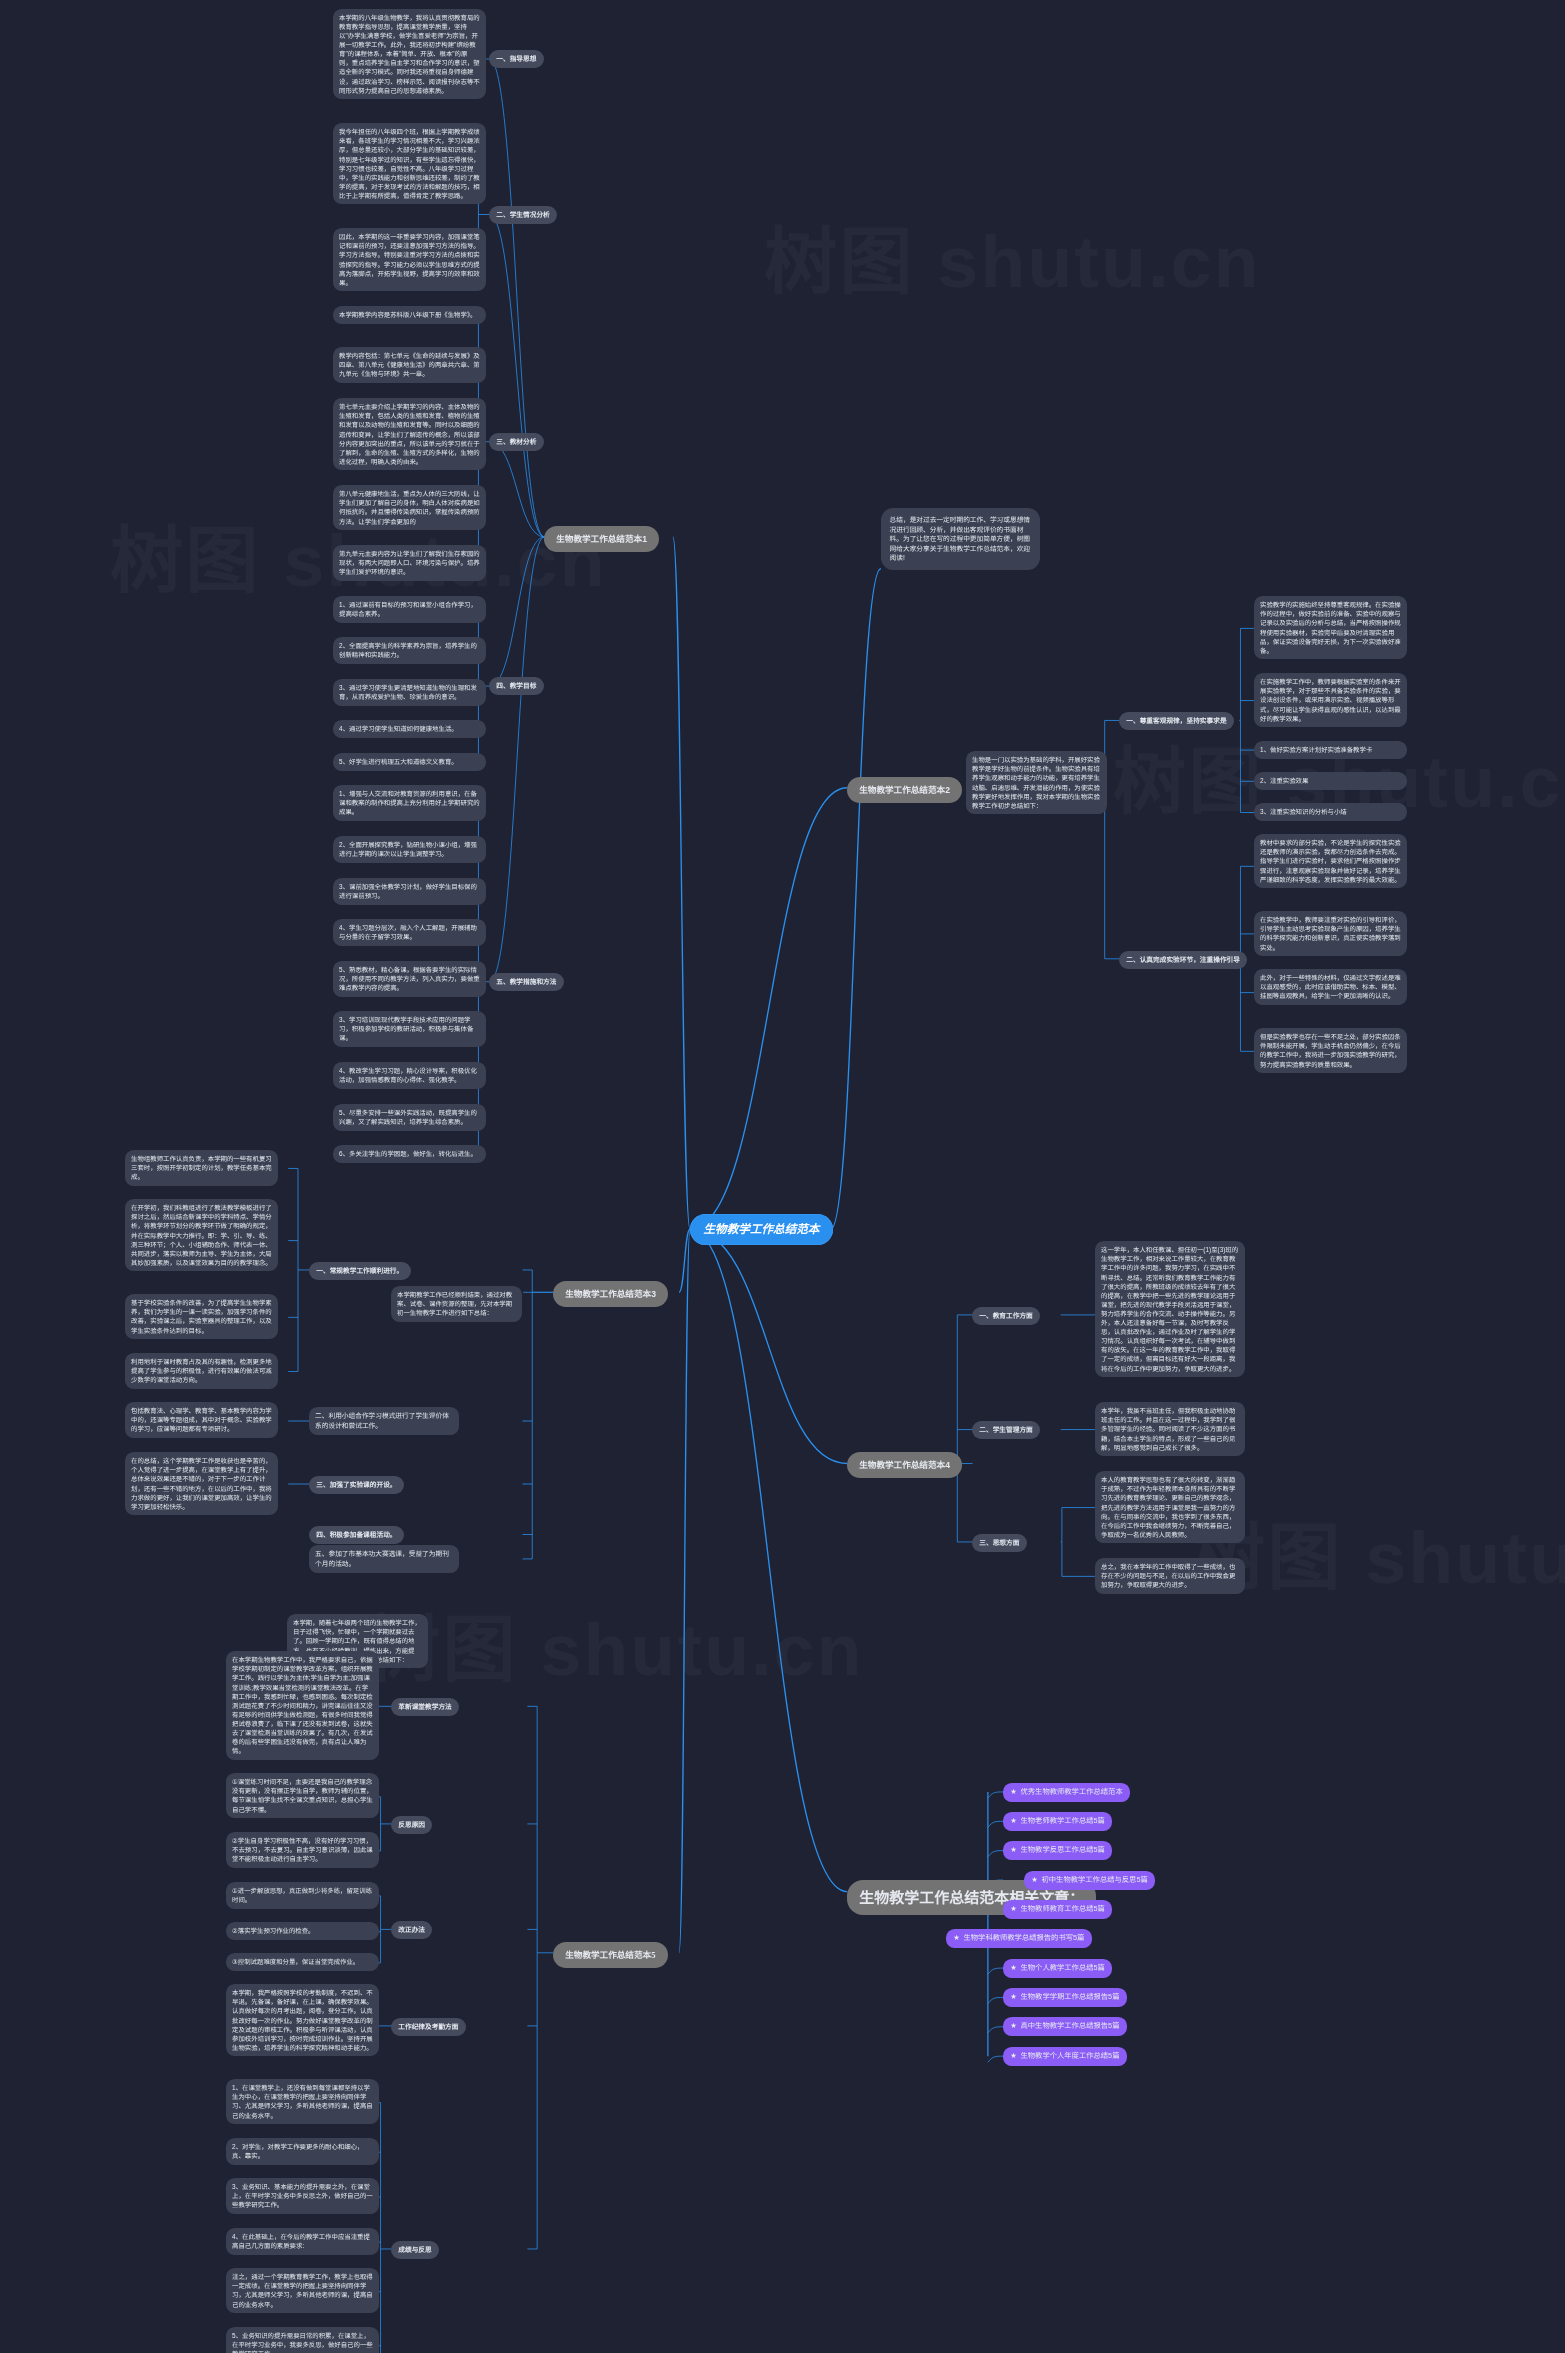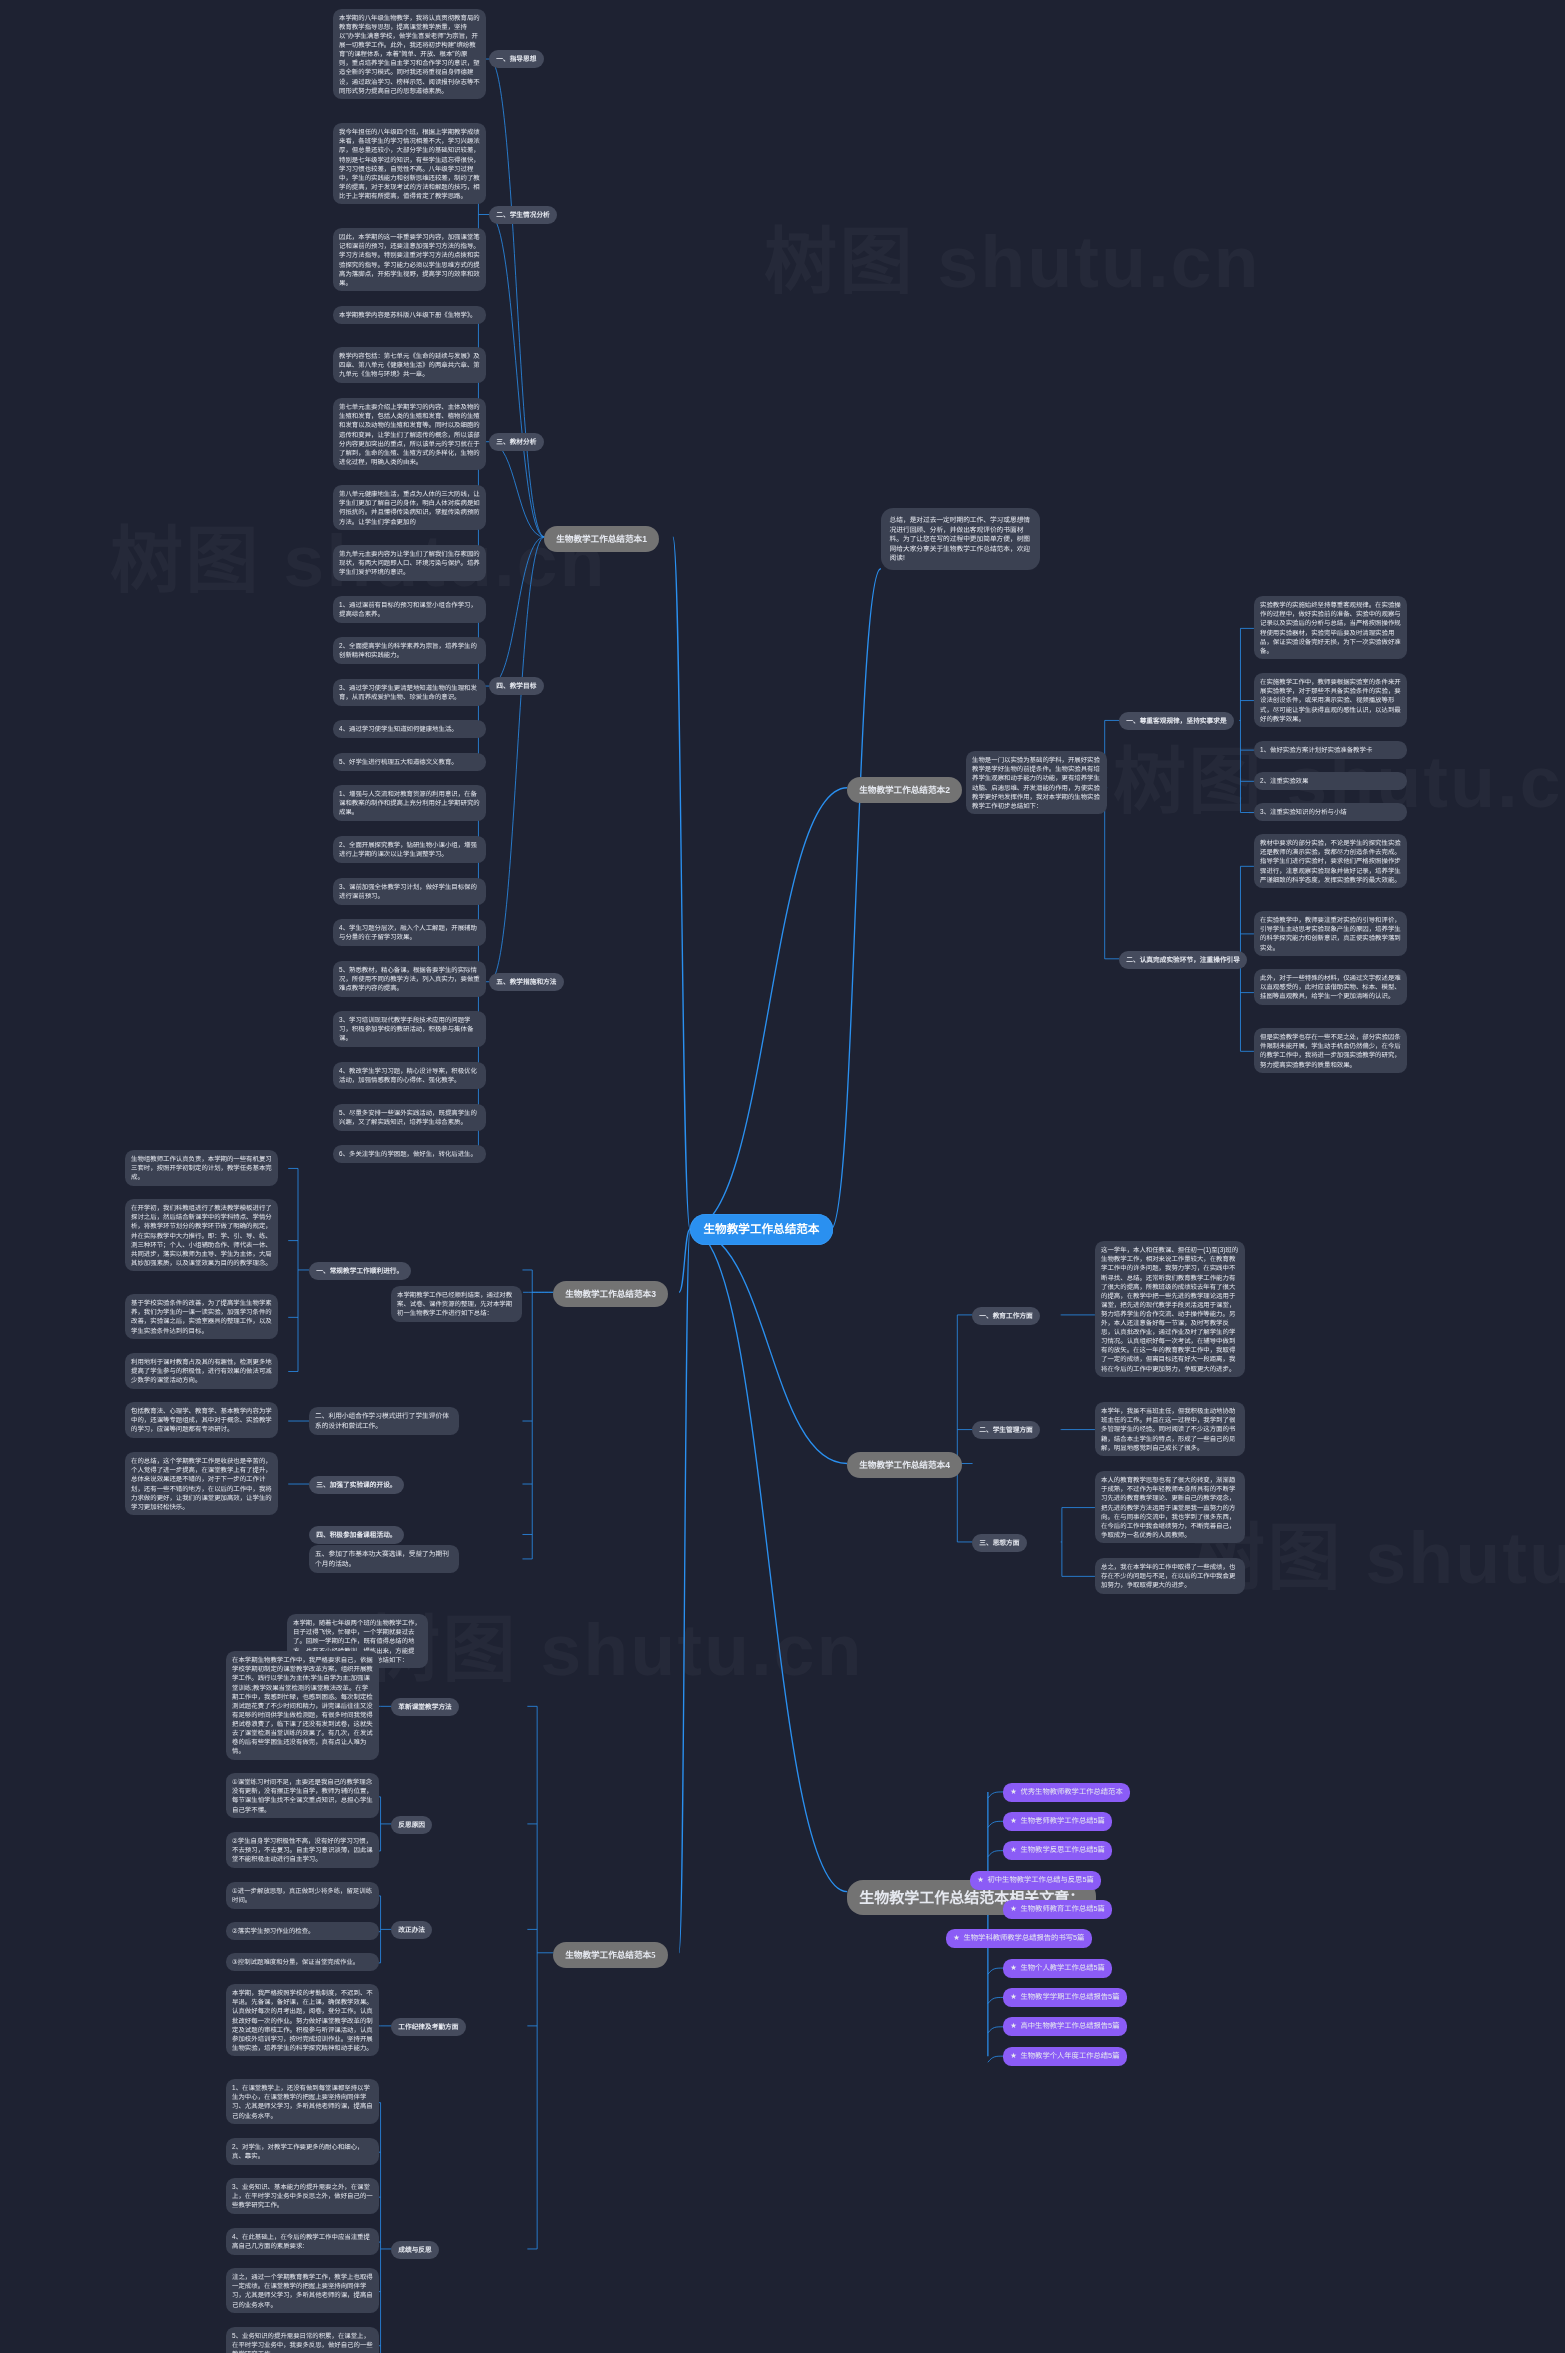--- a/index.html
+++ b/index.html
@@ -28,20 +28,21 @@
     border-radius:11px;padding:4.3px 7.3px;white-space:nowrap;text-align:center;
   }
   .node.topic{
     background:#737373;font-size:11px;font-weight:bold;border-radius:16px;
     padding:6.7px 12.2px;white-space:nowrap;text-align:center;
   }
   .node.root{
     background:#2a90f0;color:#ffffff;font-size:11.6px;font-weight:bold;
     border-radius:17px;padding:7.3px 13.5px;white-space:nowrap;text-align:center;
     box-shadow:0 0 0 0.6px #3a9bf5 inset;
+    font-style:italic;
   }
   .node.intro{font-size:6.7px;padding:7.3px 8.6px;border-radius:12.2px;}
   .node.link{
     background:#8b5cf6;font-size:7.3px;border-radius:8.6px;padding:4.3px 7.3px;
     white-space:nowrap;
   }
   .node.link .star{color:#e8eaf0;margin-right:3.7px;}
 </style>
 </head>
 <body>
@@ -282,21 +283,21 @@
       <div class="node cat" style="left: 972px; top: 1307px; font-size: 6.7px;">一、教育工作方面</div>
       <div class="node leaf" style="left: 1095px; top: 1402px; width: 150px; font-size: 6.4px;">本学年，我虽不当班主任，但我积极主动地协助班主任的工作。并且在这一过程中，我学到了很多管理学生的经验。同时阅读了不少这方面的书籍，结合本土学生的特点，形成了一些自己的见解，明显地感觉到自己成长了很多。</div>
       <div class="node cat" style="left: 972px; top: 1421px; font-size: 6.7px;">二、学生管理方面</div>
       <div class="node leaf" style="left: 1095px; top: 1471px; width: 150px; font-size: 6.4px;">本人的教育教学思想也有了很大的转变，渐渐趋于成熟，不过作为年轻教师本身所具有的不断学习先进的教育教学理论、更新自己的教学观念，把先进的教学方法运用于课堂是我一直努力的方向。在与同事的交流中，我也学到了很多东西，在今后的工作中我会继续努力，不断完善自己，争取成为一名优秀的人民教师。</div>
       <div class="node leaf" style="left: 1095px; top: 1558px; width: 150px; font-size: 6.4px;">总之，我在本学年的工作中取得了一些成绩，也存在不少的问题与不足，在以后的工作中我会更加努力，争取取得更大的进步。</div>
       <div class="node cat" style="left: 972px; top: 1534px; font-size: 6.7px;">三、思想方面</div>
       <div class="node topic" style="left: 847px; top: 1880px; font-size: 15px; text-align: center;">生物教学工作总结范本相关文章：</div>
       <div class="node link" style="left: 1003px; top: 1783px;"><span class="star">★</span><span>优秀生物教师教学工作总结范本</span></div>
       <div class="node link" style="left: 1003px; top: 1812px;"><span class="star">★</span><span>生物老师教学工作总结5篇</span></div>
       <div class="node link" style="left: 1003px; top: 1841px;"><span class="star">★</span><span>生物教学反思工作总结5篇</span></div>
-      <div class="node link" style="left: 970px; top: 1871px;"><span class="star">★</span><span>初中生物教学工作总结与反思5篇</span></div>
+      <div class="node link" style="left: 1024px; top: 1871px;"><span class="star">★</span><span>初中生物教学工作总结与反思5篇</span></div>
       <div class="node link" style="left: 1003px; top: 1900px;"><span class="star">★</span><span>生物教师教育工作总结5篇</span></div>
       <div class="node link" style="left: 946px; top: 1929px;"><span class="star">★</span><span>生物学科教师教学总结报告的书写5篇</span></div>
       <div class="node link" style="left: 1003px; top: 1959px;"><span class="star">★</span><span>生物个人教学工作总结5篇</span></div>
       <div class="node link" style="left: 1003px; top: 1988px;"><span class="star">★</span><span>生物教学学期工作总结报告5篇</span></div>
       <div class="node link" style="left: 1003px; top: 2017px;"><span class="star">★</span><span>高中生物教学工作总结报告5篇</span></div>
       <div class="node link" style="left: 1003px; top: 2047px;"><span class="star">★</span><span>生物教学个人年度工作总结5篇</span></div>
     </div>
 </div>
 
 

